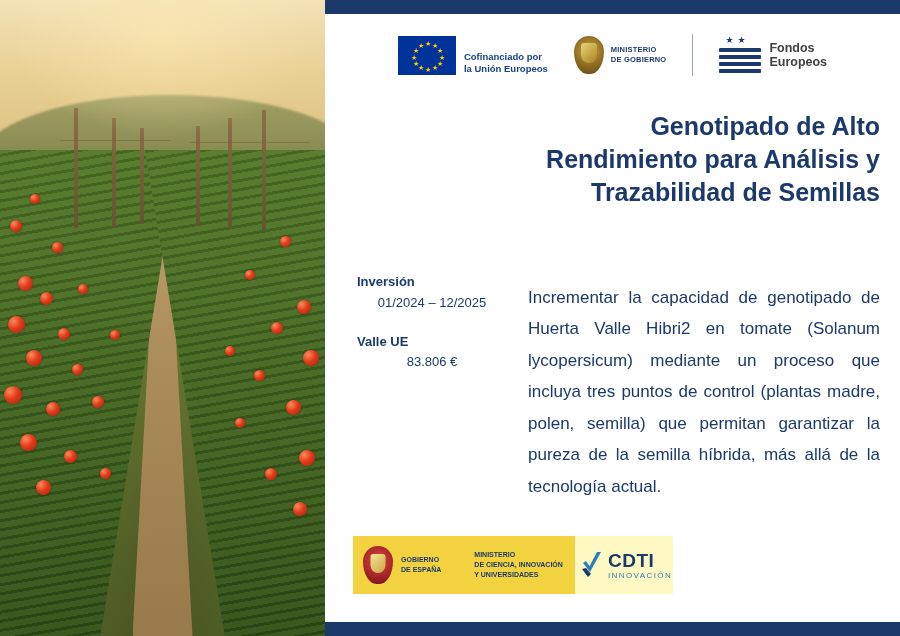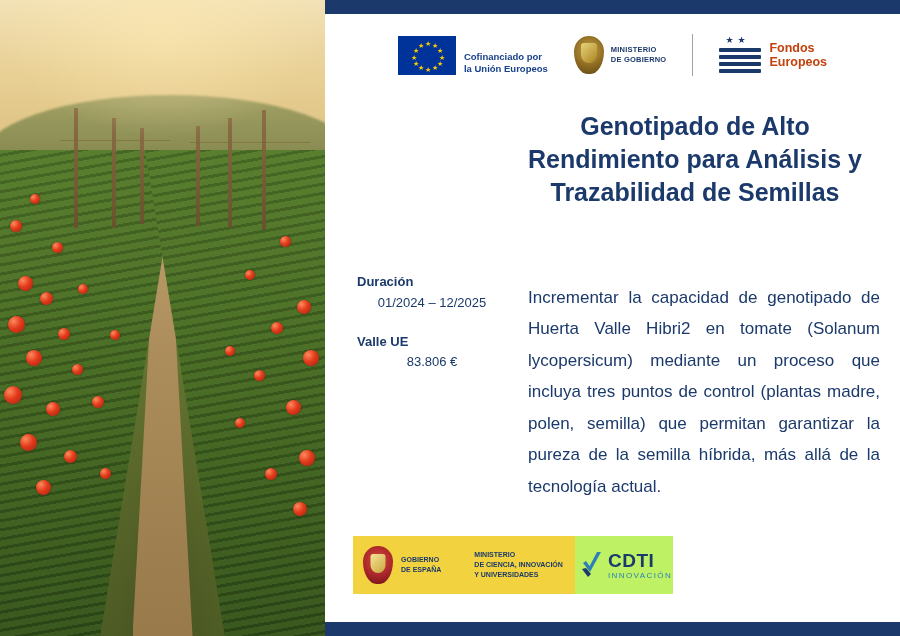--- a/index.html
+++ b/index.html
@@ -159,32 +159,32 @@
     white-space: nowrap;
   }
   .fe-block { display: flex; align-items: center; gap: 8px; }
   .fe-mark { width: 42px; height: 40px; position: relative; flex: none; }
   .fe-stars { position: absolute; top: 0; left: 6px; color: #1b3a6b; font-size: 9px; letter-spacing: 4px; }
   .fe-bars { position: absolute; top: 13px; left: 0; width: 42px; }
   .fe-bar { height: 4px; background: #1b3a6b; margin-bottom: 3px; border-radius: 1px; }
   .fe-bar.w1 { width: 42px; } .fe-bar.w2 { width: 42px; } .fe-bar.w3 { width: 42px; } .fe-bar.w4 { width: 42px; }
   .fe-text {
     font-size: 12.5px;
-    color: #c2410c;
+    color: #404040;
     font-weight: bold;
     line-height: 1.15;
     white-space: nowrap;
   }
 
   
   .title {
     position: absolute;
     left: 185px; top: 110px;
     width: 370px;
-    text-align: center;
+    text-align: right;
     color: #1b3a6b;
     font-size: 25px;
     font-weight: bold;
     line-height: 1.32;
   }
 
   
   .desc {
     position: absolute;
     left: 203px; top: 282px;
@@ -233,21 +233,21 @@
     position: absolute; left: 50%; top: 20%;
     transform: translateX(-50%);
     width: 15px; height: 19px;
     background: linear-gradient(135deg, #f6e59a 0%, #c8a53a 100%);
     border-radius: 3px 3px 8px 8px;
   }
   .gob-text { font-size: 7px; font-weight: bold; color: #1b3a6b; line-height: 1.45; white-space: nowrap; }
   .gob-divider { width: 1px; background: #1b3a6b; margin: 8px 8px; }
   .cdti-box {
     width: 98px; height: 58px;
-    background: #bef264;
+    background: #fef9c3;
     display: flex;
     align-items: center;
     padding-left: 6px;
     gap: 5px;
   }
   .cdti-mark { width: 22px; height: 30px; flex: none; }
   .cdti-text-wrap { line-height: 1; }
   .cdti-name { font-size: 19px; font-weight: bold; color: #1b3a6b; letter-spacing: .5px; }
   .cdti-sub { font-size: 8px; color: #2e7fb8; letter-spacing: 1.4px; margin-top: 2px; }
 </style>
@@ -363,21 +363,21 @@
           <div>Fondos</div>
           <div>Europeos</div>
         </div>
       </div>
     </div>
 
     <div class="title">Genotipado de Alto Rendimiento para Análisis y  Trazabilidad de Semillas</div>
 
     <div class="facts">
       <div class="fact">
-        <div class="fact-label">Duración</div>
+        <div class="fact-label">Inversión</div>
         <div class="fact-value">01/2024 – 12/2025</div>
       </div>
       <div class="fact">
         <div class="fact-label">Valle UE</div>
         <div class="fact-value">83.806 €</div>
       </div>
     </div>
 
     <div class="desc">Incrementar la capacidad de genotipado de Huerta Valle Hibri2 en tomate (Solanum lycopersicum) mediante un proceso que incluya tres puntos de control (plantas madre, polen, semilla) que permitan garantizar la pureza de la semilla híbrida, más allá de la tecnología actual.</div>
 

